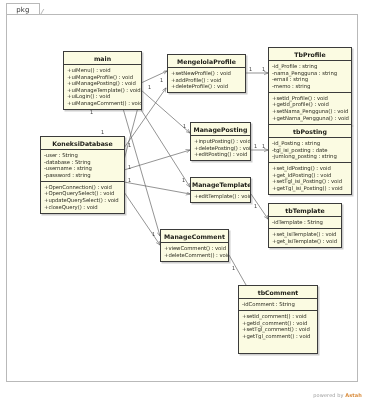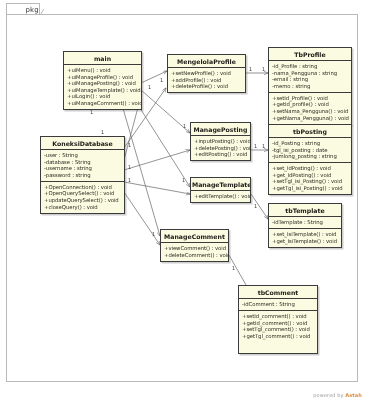--- a/index.html
+++ b/index.html
@@ -36,21 +36,21 @@
     top: 3px;
     width: 34px;
     height: 13px;
     border: 1px solid #b9b9b9;
     border-bottom: none;
     background: #ffffff;
     box-sizing: border-box;
     font-size: 7px;
     line-height: 12px;
     color: #3a3a3a;
-    text-align: right;
+    text-align: center;
     letter-spacing: 0.2px;
   }
   .pkg-tab-notch {
     position: absolute;
     left: 34px;
     top: 9px;
     width: 8px;
     height: 8px;
     border-right: 1px solid #b9b9b9;
     border-bottom: 1px solid #b9b9b9;

